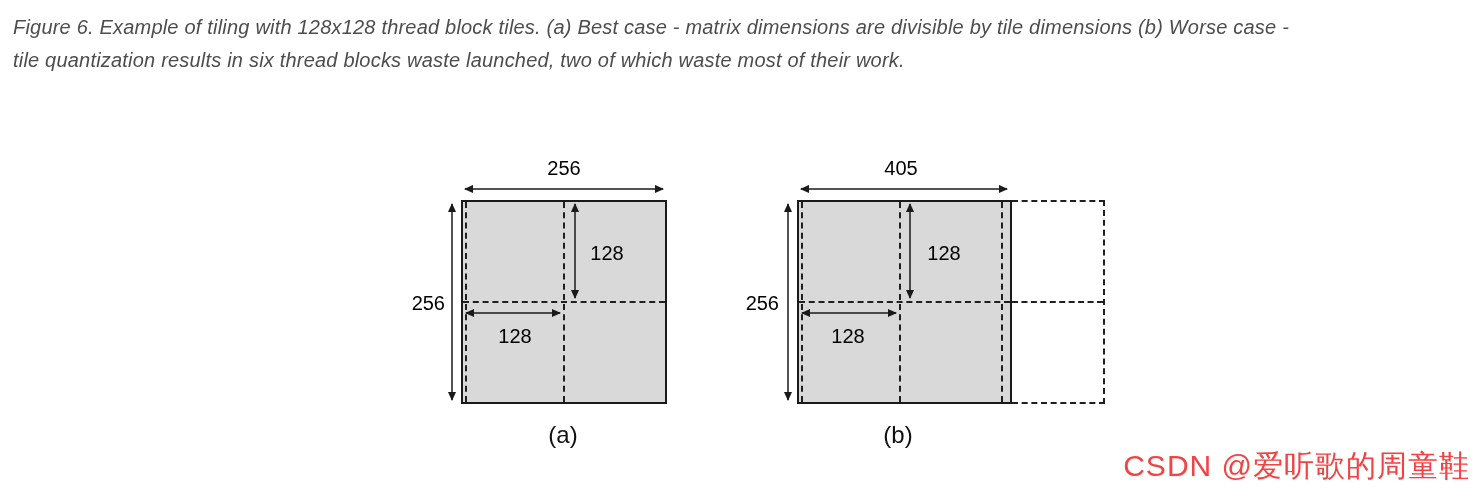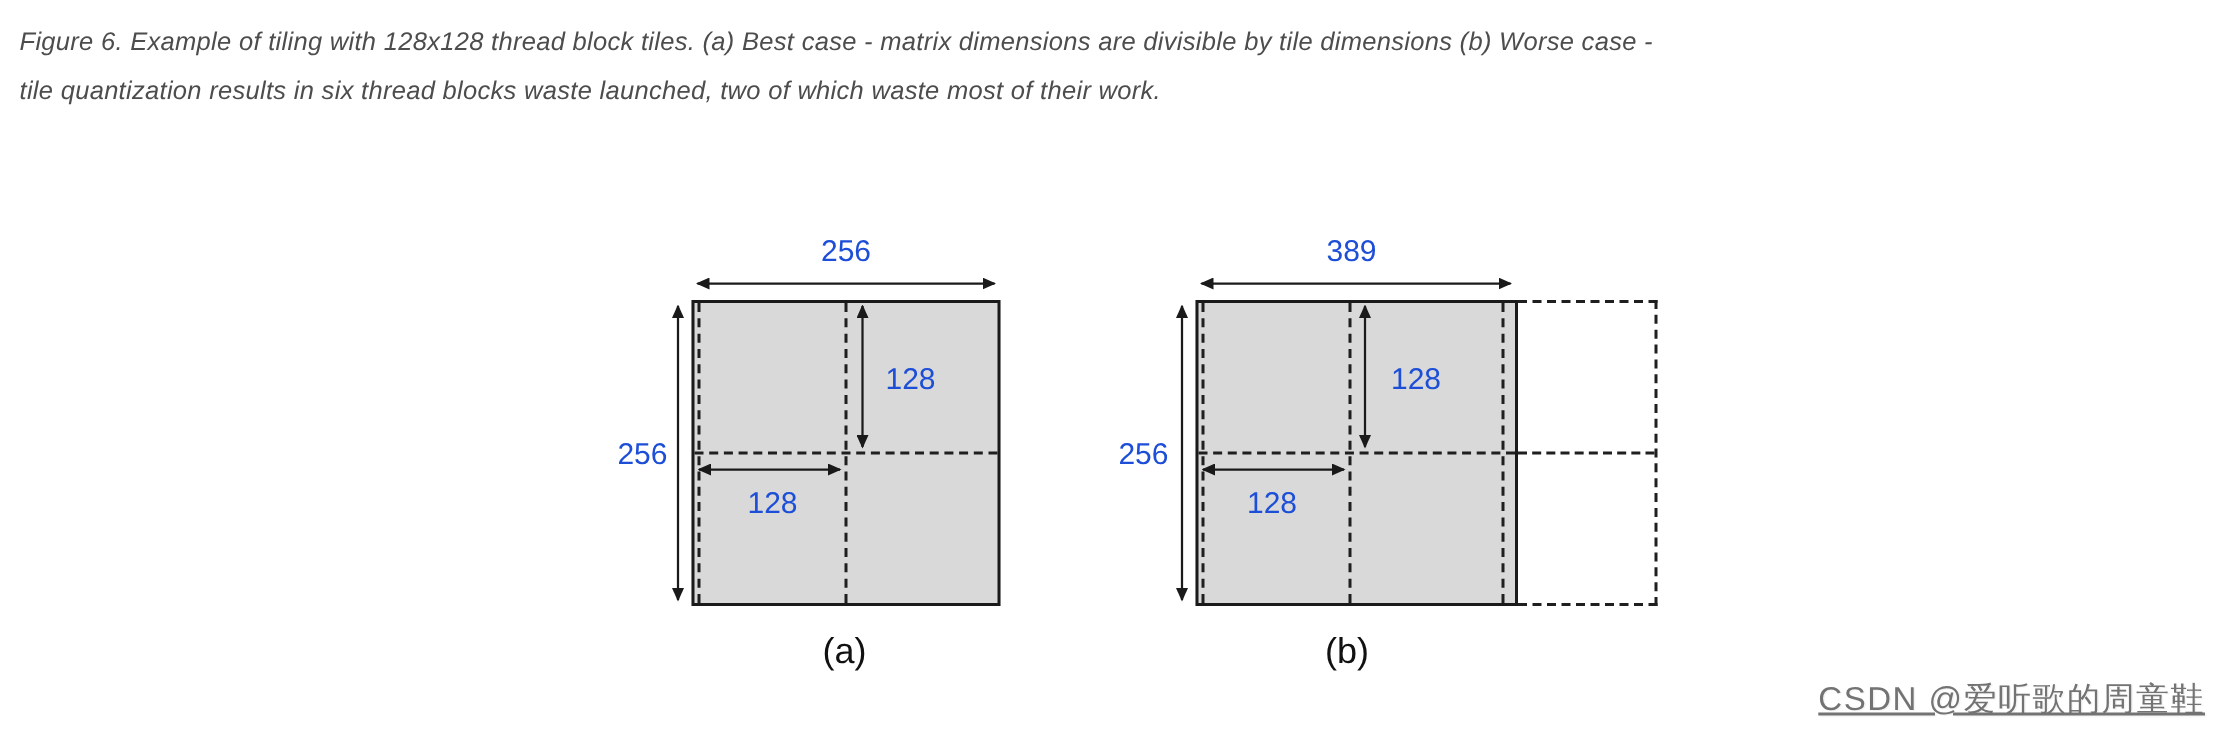--- a/index.html
+++ b/index.html
@@ -1,32 +1,32 @@
 <!DOCTYPE html>
 <html><head>
 <meta charset="utf-8">
 <style>
   html,body{margin:0;padding:0;background:#fff;}
   .page{position:relative;width:1477px;height:491px;background:#ffffff;overflow:hidden;
         font-family:"Liberation Sans",sans-serif;}
-  .caption{position:absolute;left:13px;top:11px;font-style:italic;font-size:17px;
+  .caption{position:absolute;left:13px;top:11px;font-style:italic;font-size:20px;
            line-height:33px;color:#4d4d4d;letter-spacing:0.2px;}
   .caption-line{white-space:nowrap;}
   .panel{position:absolute;left:0;top:0;width:100%;height:100%;}
   .square{position:absolute;background:#d9d9d9;border:2px solid #1a1a1a;box-sizing:border-box;}
   .ghost-box{position:absolute;background:#ffffff;border:2px dashed #1f1f1f;border-left:none;
              box-sizing:border-box;}
   .vdash{position:absolute;width:0;border-left:2px dashed #1f1f1f;}
   .hdash{position:absolute;height:0;border-top:2px dashed #1f1f1f;}
-  .dim-label{position:absolute;font-size:20px;line-height:20px;color:#1d4ed8;text-align:center;}
+  .dim-label{position:absolute;font-size:20px;line-height:20px;color:#000000;text-align:center;}
   .dim-label.right{text-align:right;}
   .panel-label{position:absolute;font-size:24px;line-height:24px;color:#111;text-align:center;}
   .arrows{position:absolute;left:0;top:0;pointer-events:none;}
-  .watermark{position:absolute;top:452px;right:7px;font-size:22px;line-height:28px;
-             color:#737373;letter-spacing:1px;text-shadow:1px 1px 0 #f4f4f4;text-decoration:underline;}
+  .watermark{position:absolute;top:452px;right:7px;font-size:30px;line-height:28px;
+             color:#ef4444;letter-spacing:1px;text-shadow:1px 1px 0 #f4f4f4;}
 </style>
 </head>
 <body>
 
 <div class="page">
 
   <div class="caption">
     <div class="caption-line">Figure 6. Example of tiling with 128x128 thread block tiles. (a) Best case - matrix dimensions are divisible by tile dimensions (b) Worse case -</div>
     <div class="caption-line">tile quantization results in six thread blocks waste launched, two of which waste most of their work.</div>
   </div>
@@ -46,21 +46,21 @@
 
   <div class="panel">
     <div class="square" style="left:797px;top:200px;width:215px;height:204px;"></div>
     <div class="ghost-box" style="left:1012px;top:200px;width:93px;height:204px;"></div>
     <div class="vdash" style="left:801px;top:202px;height:200px;"></div>
     <div class="vdash" style="left:899px;top:202px;height:200px;"></div>
     <div class="vdash" style="left:1001px;top:202px;height:200px;"></div>
     <div class="hdash" style="left:799px;top:301px;width:211px;"></div>
     <div class="hdash" style="left:1012px;top:301px;width:91px;"></div>
 
-    <div class="dim-label" style="left:871px;top:158px;width:60px;">389</div>
+    <div class="dim-label" style="left:871px;top:158px;width:60px;">405</div>
     <div class="dim-label right" style="left:737px;top:293px;width:42px;">256</div>
     <div class="dim-label" style="left:921px;top:243px;width:46px;">128</div>
     <div class="dim-label" style="left:825px;top:326px;width:46px;">128</div>
     <div class="panel-label" style="left:858px;top:423px;width:80px;">(b)</div>
   </div>
 
   <svg class="arrows" width="1477" height="491" viewBox="0 0 1477 491">
     <defs>
       <marker id="ah" markerWidth="9" markerHeight="8" refX="8" refY="4" orient="auto-start-reverse" markerUnits="userSpaceOnUse">
         <path d="M0,0 L9,4 L0,8 z" fill="#1a1a1a"></path>

